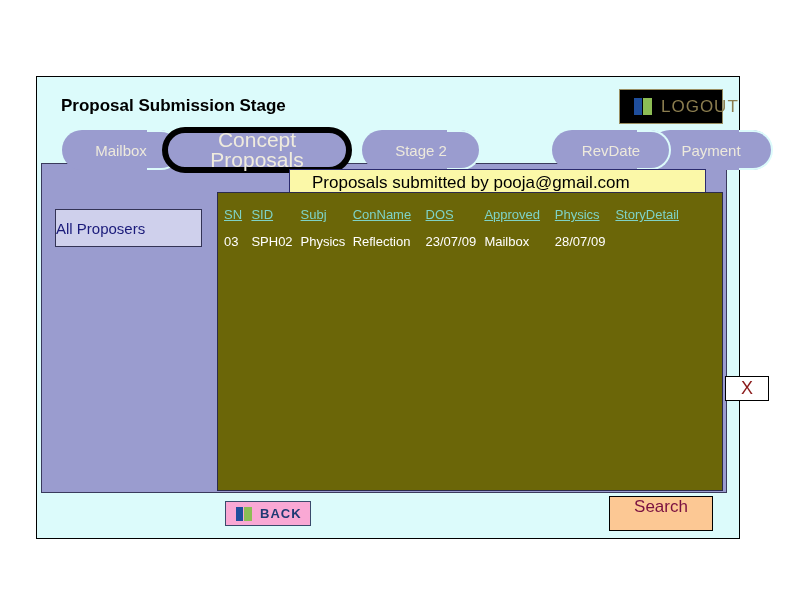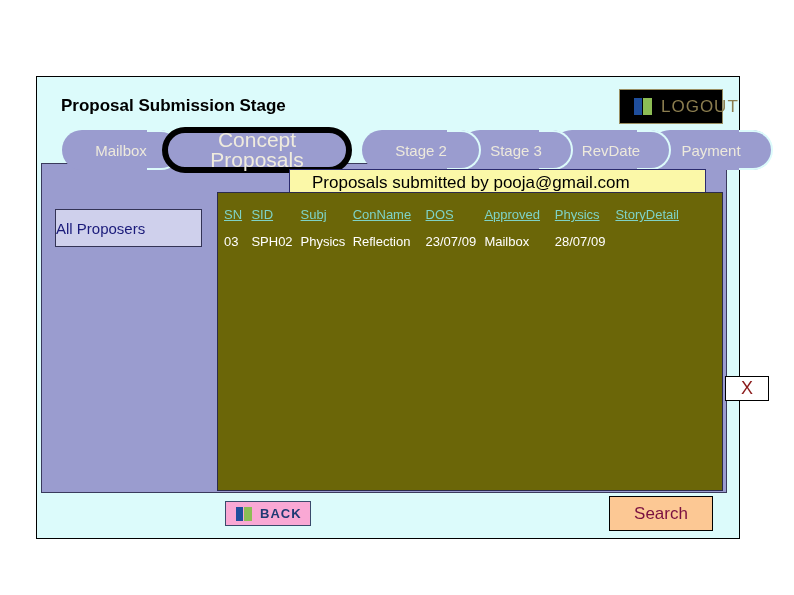--- a/index.html
+++ b/index.html
@@ -273,21 +273,21 @@
   #search-button {
     position: absolute;
     left: 572px;
     top: 419px;
     width: 104px;
     height: 35px;
     background: #fcc894;
     border: 1px solid #000000;
     box-sizing: border-box;
     display: flex;
-    align-items: center;
+    align-items: flex-start;
     justify-content: center;
     font-size: 17px;
     color: #7a1040;
     cursor: pointer;
   }
 </style>
 </head>
 <body>
 
 <div id="app-window">
@@ -309,23 +309,20 @@
     </div>
 
     <div class="tab" id="tab-concept">
       <span class="tab-text">Concept<br>Proposals</span>
     </div>
 
     <div class="tab" id="tab-stage2">
       <span class="tab-text">Stage 2</span>
     </div>
 
-    <div class="tab" id="tab-stage3">
-      <span class="tab-text">Stage 3</span>
-    </div>
 
     <div class="tab" id="tab-reviewer">
       <span class="tab-text">RevDate</span>
     </div>
 
     <div class="tab" id="tab-payment">
       <span class="tab-text">Payment</span>
     </div>
 
   </div>

